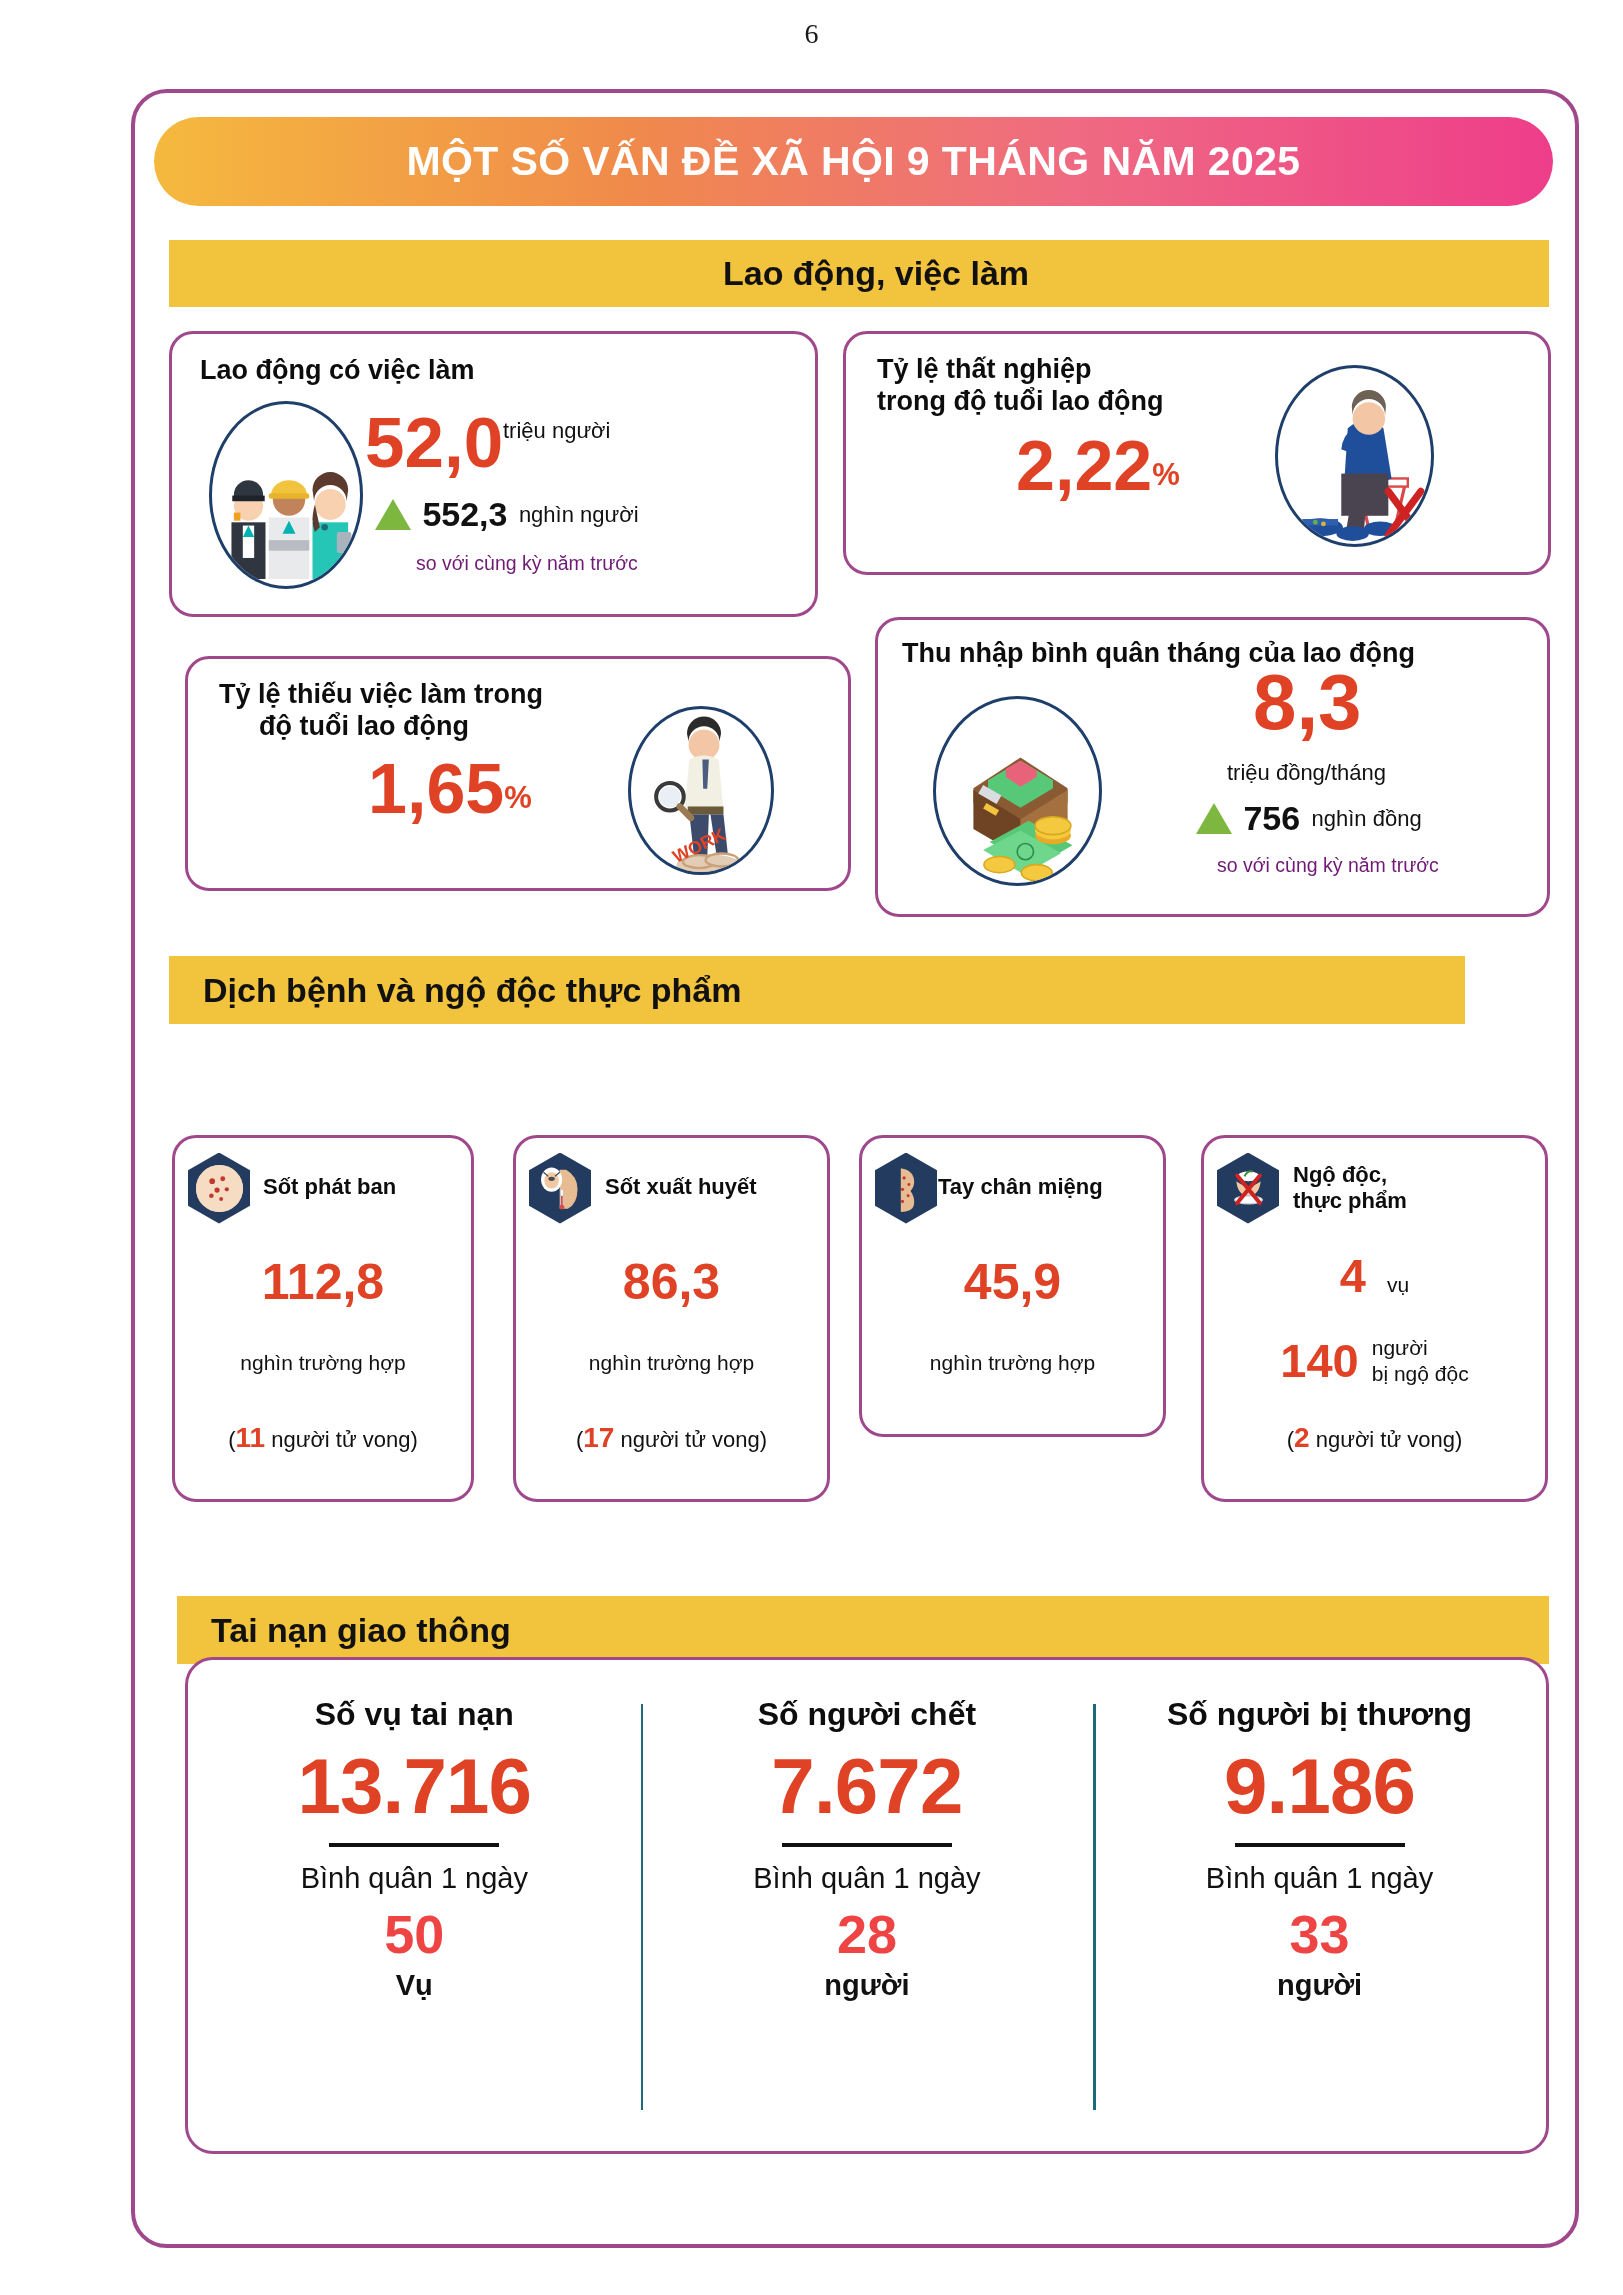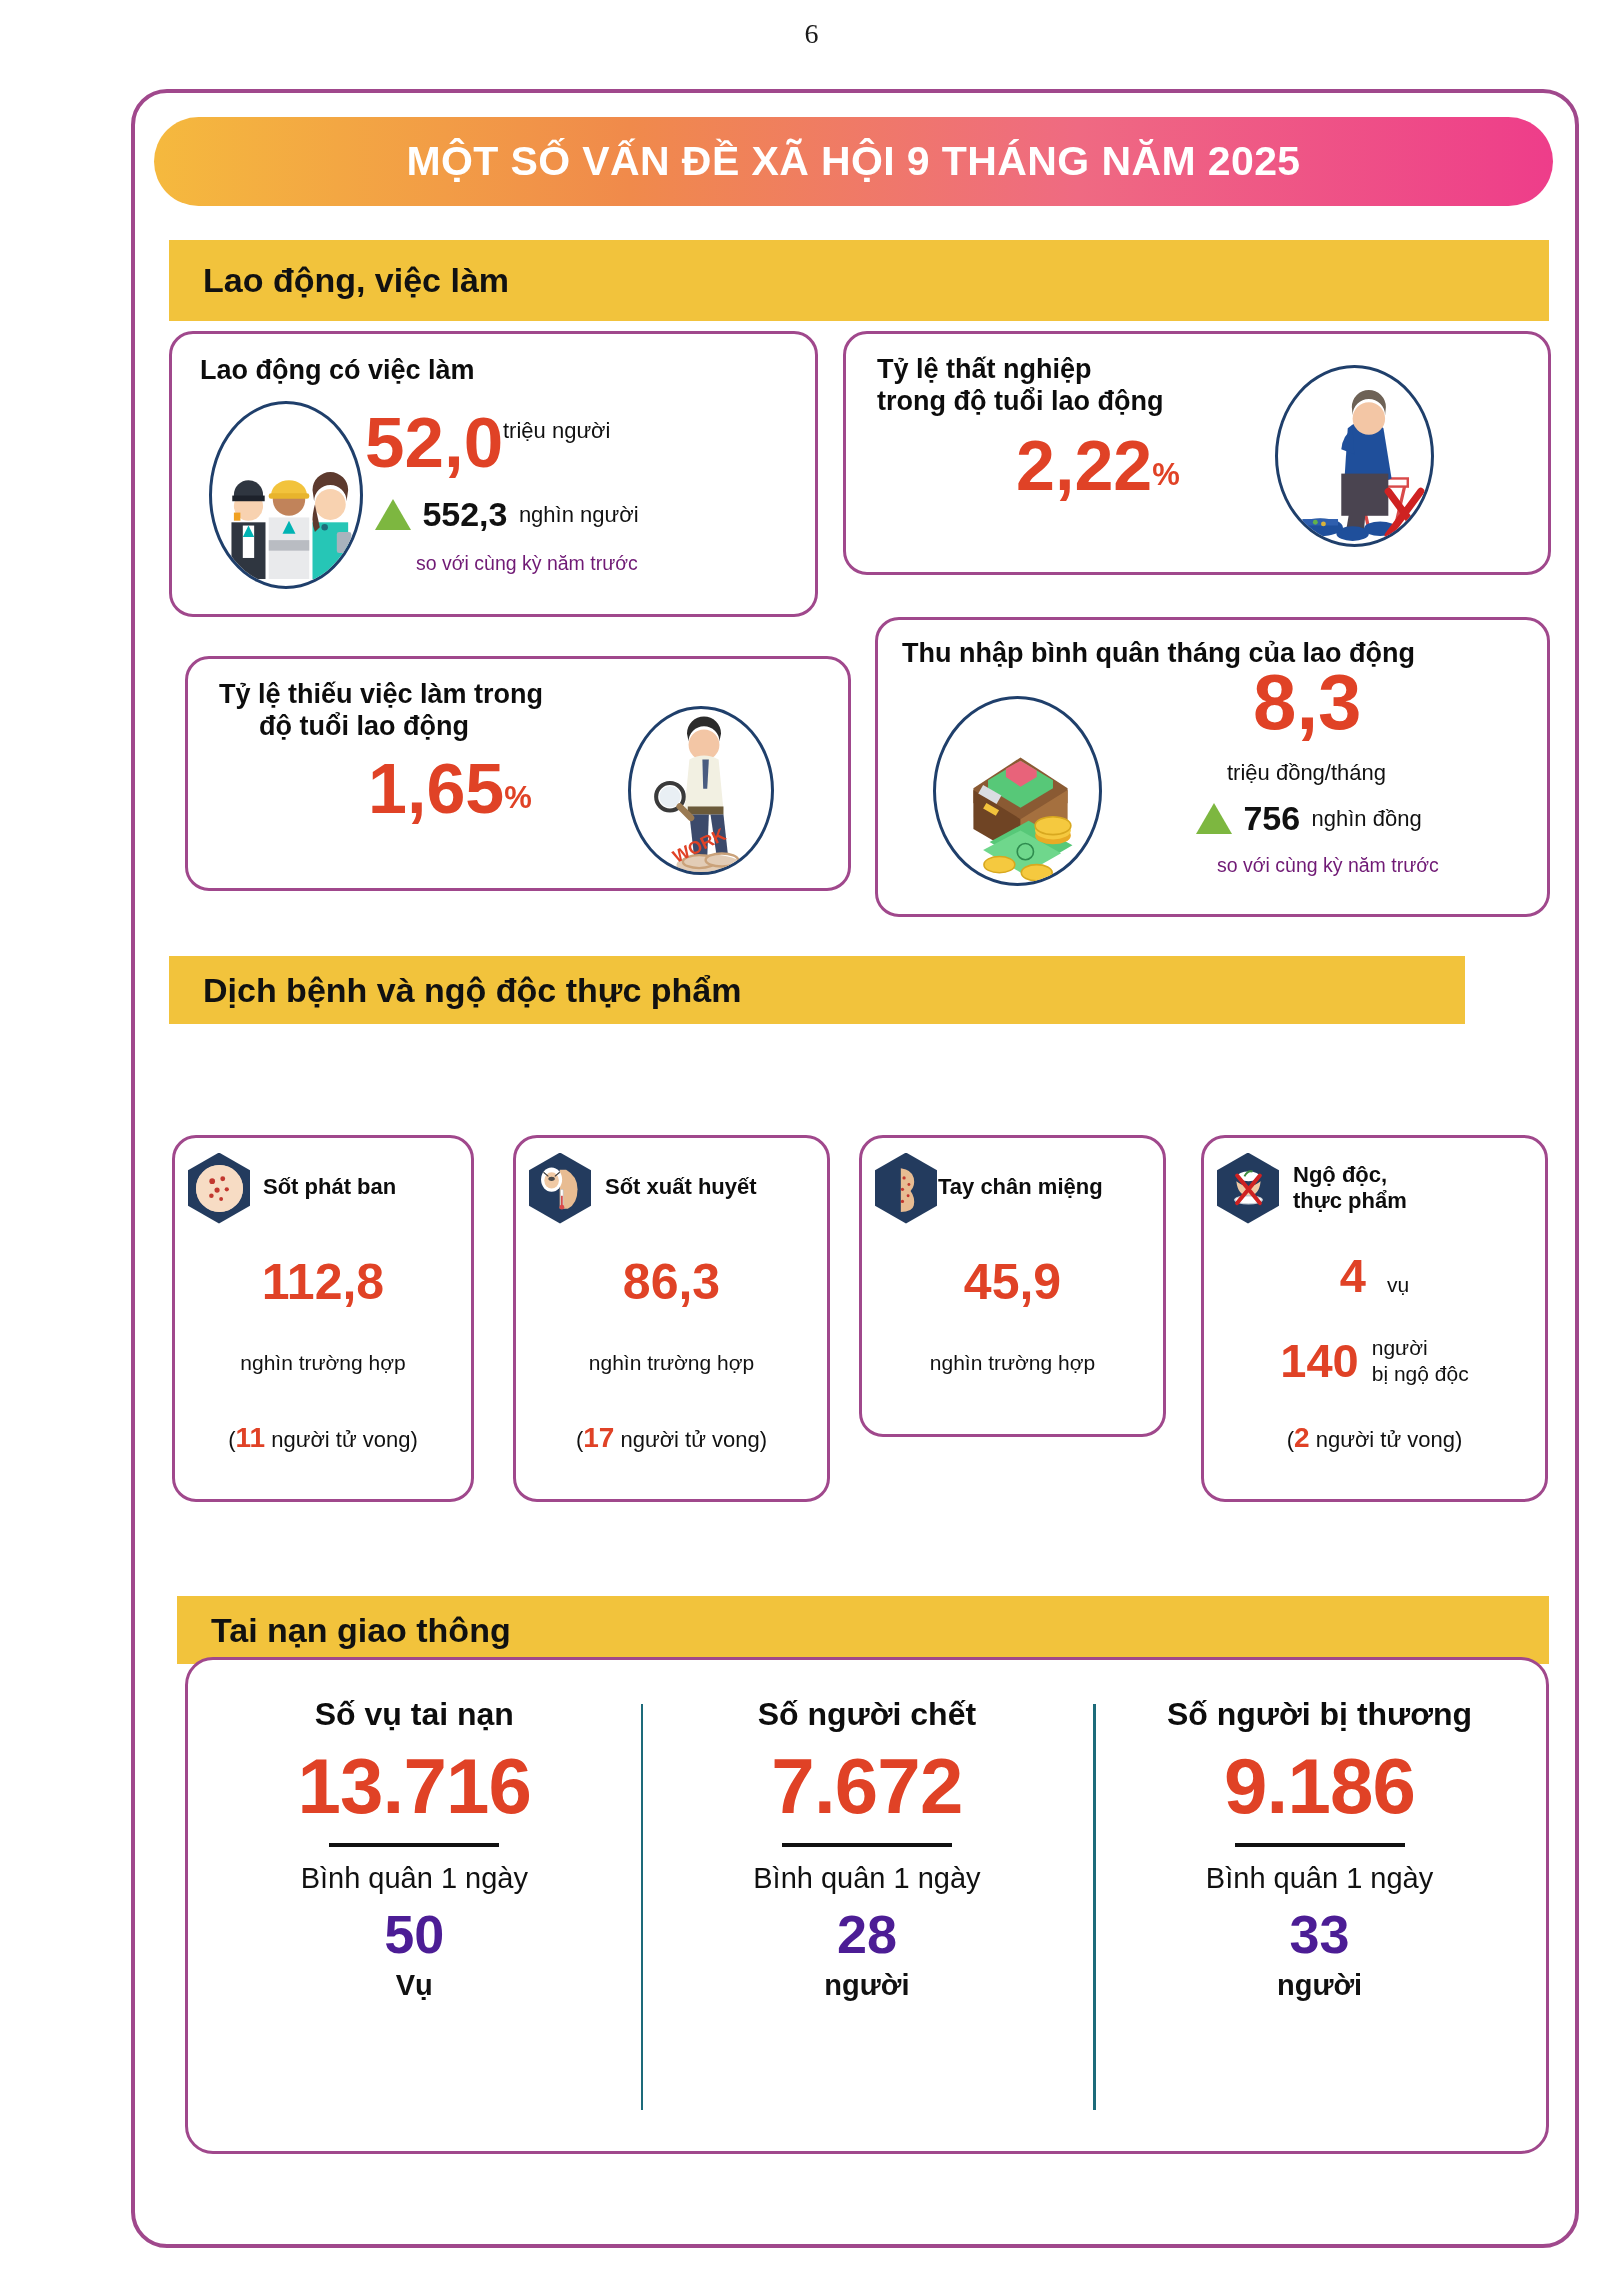--- a/index.html
+++ b/index.html
@@ -33,21 +33,21 @@
     color: #ffffff; font-size: 41px; font-weight: bold;
     letter-spacing: 0.4px;
   }
   
   .sec-head {
     position: absolute; background: #f2c33c;
     display: flex; align-items: center;
     padding-left: 34px;
   }
   .sec-head span { font-size: 34px; font-weight: bold; color: #111111; }
-  #sec-labor  { left: 169px; top: 240px;  width: 1380px; height: 81px; }
+  #sec-labor  { left: 169px; top: 240px;  width: 1380px; height: 67px; justify-content: center; }
   #sec-disease{ left: 169px; top: 956px; width: 1296px; height: 68px; }
   #sec-traffic{ left: 177px; top: 1596px; width: 1372px; height: 68px; }
 
   
   .card {
     position: absolute;
     border: 3.2px solid #a0488c;
     border-radius: 24px;
     background: #ffffff;
   }
@@ -95,21 +95,21 @@
   #traffic-card {
     position: absolute; left: 185px; top: 1657px;
     width: 1364px; height: 497px;
     border: 3.2px solid #a0488c; border-radius: 28px; background: #fff;
   }
   .tcol { position: absolute; top: 0; width: 33.33%; height: 100%; text-align: center; }
   .tcol-head { margin-top: 36px; font-size: 32px; font-weight: bold; color: #0d0d0d; }
   .tcol-big  { margin-top: 8px; font-size: 78px; font-weight: bold; color: #e04226; letter-spacing: -0.8px; }
   .tcol-rule { width: 170px; height: 4px; background: #111; margin: 11.4px auto 0 auto; }
   .tcol-avg  { margin-top: 15px; font-size: 29px; color: #111; }
-  .tcol-num  { margin-top: 8px; font-size: 54px; font-weight: bold; color: #4c1d95; }
+  .tcol-num  { margin-top: 8px; font-size: 54px; font-weight: bold; color: #ef4444; }
   .tcol-unit { margin-top: 3.2px; font-size: 29px; font-weight: bold; color: #111; }
   .tdiv { position: absolute; top: 44px; width: 2.4px; height: 406px; background: #1d6b7a; }
 </style>
 </head>
 <body>
 
 <div class="page-number">6</div>
 
 <div class="page-frame"></div>
 

